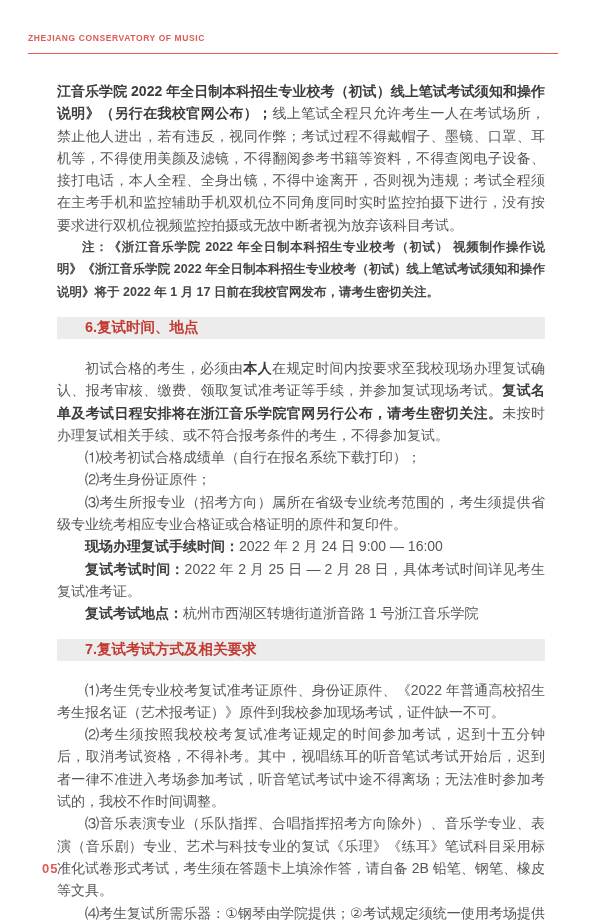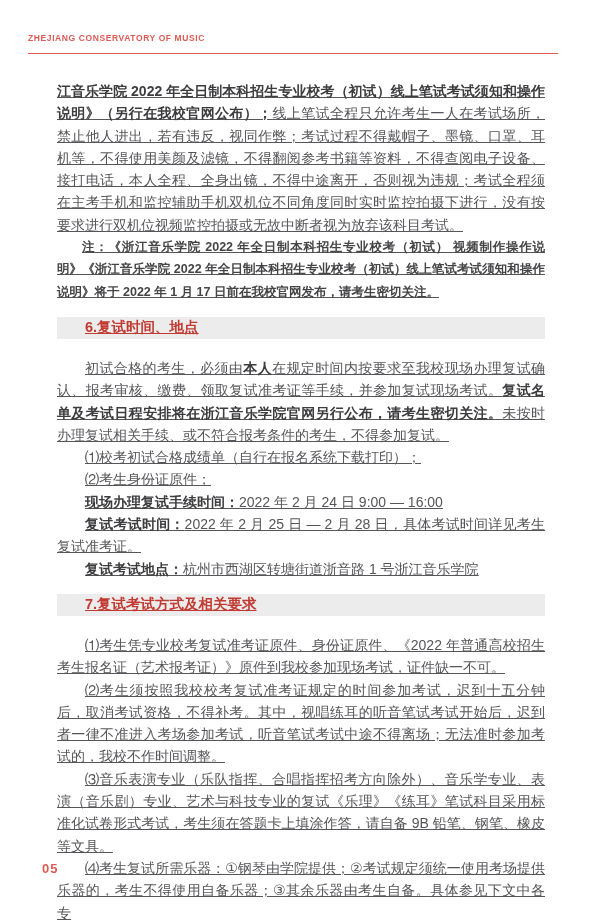--- a/index.html
+++ b/index.html
@@ -29,21 +29,21 @@
     font-weight:bold;
     letter-spacing:0.6px;
   }
   .doc{
     margin:26px 55px 0 57px;
     font-size:14px;
     line-height:22.3px;
     text-align:justify;
     color:var(--body-gray);
   }
-  .para{margin:0;text-decoration:underline;}
+  .para{margin:0;}
   .para .b{font-weight:bold;color:var(--body-dark);}
   .para .r{font-weight:normal;color:var(--body-gray);}
   .para.indent{text-indent:2em;}
   .para.note{
     font-size:12.5px;
     line-height:22.3px;
   }
   .para.note .b{color:#454547;}
   h2.para.heading{
     background:var(--bar-bg);
@@ -75,25 +75,26 @@
   <span class="logo-text">ZHEJIANG CONSERVATORY OF MUSIC</span>
 </header>
 
 <main class="doc">
     <p class="para body"><span class="b">江音乐学院 2022 年全日制本科招生专业校考（初试）线上笔试考试须知和操作说明》（另行在我校官网公布）；</span><span class="r">线上笔试全程只允许考生一人在考试场所，禁止他人进出，若有违反，视同作弊；考试过程不得戴帽子、墨镜、口罩、耳机等，不得使用美颜及滤镜，不得翻阅参考书籍等资料，不得查阅电子设备、接打电话，本人全程、全身出镜，不得中途离开，否则视为违规；考试全程须在主考手机和监控辅助手机双机位不同角度同时实时监控拍摄下进行，没有按要求进行双机位视频监控拍摄或无故中断者视为放弃该科目考试。</span></p>
     <p class="para note indent"><span class="b">注：《浙江音乐学院 2022 年全日制本科招生专业校考（初试） 视频制作操作说明》《浙江音乐学院 2022 年全日制本科招生专业校考（初试）线上笔试考试须知和操作说明》将于 2022 年 1 月 17 日前在我校官网发布，请考生密切关注。</span></p>
     <h2 class="para heading"><span class="b">6.复试时间、地点</span></h2>
     <p class="para body indent"><span class="r">初试合格的考生，必须由</span><span class="b">本人</span><span class="r">在规定时间内按要求至我校现场办理复试确认、报考审核、缴费、领取复试准考证等手续，并参加复试现场考试。</span><span class="b">复试名单及考试日程安排将在浙江音乐学院官网另行公布，请考生密切关注。</span><span class="r">未按时办理复试相关手续、或不符合报考条件的考生，不得参加复试。</span></p>
     <p class="para body indent"><span class="r">⑴校考初试合格成绩单（自行在报名系统下载打印）；</span></p>
     <p class="para body indent"><span class="r">⑵考生身份证原件；</span></p>
+    <p class="para body indent"><span class="r">⑶考生所报专业（招考方向）属所在省级专业统考范围的，考生须提供省级专业统考相应专业合格证或合格证明的原件和复印件。</span></p>
     <p class="para body indent"><span class="b">现场办理复试手续时间：</span><span class="r">2022 年 2 月 24 日 9:00 — 16:00</span></p>
     <p class="para body indent"><span class="b">复试考试时间：</span><span class="r">2022 年 2 月 25 日 — 2 月 28 日，具体考试时间详见考生复试准考证。</span></p>
     <p class="para body indent"><span class="b">复试考试地点：</span><span class="r">杭州市西湖区转塘街道浙音路 1 号浙江音乐学院</span></p>
     <h2 class="para heading"><span class="b">7.复试考试方式及相关要求</span></h2>
     <p class="para body indent"><span class="r">⑴考生凭专业校考复试准考证原件、身份证原件、《2022 年普通高校招生考生报名证（艺术报考证）》原件到我校参加现场考试，证件缺一不可。</span></p>
     <p class="para body indent"><span class="r">⑵考生须按照我校校考复试准考证规定的时间参加考试，迟到十五分钟后，取消考试资格，不得补考。其中，视唱练耳的听音笔试考试开始后，迟到者一律不准进入考场参加考试，听音笔试考试中途不得离场；无法准时参加考试的，我校不作时间调整。</span></p>
-    <p class="para body indent"><span class="r">⑶音乐表演专业（乐队指挥、合唱指挥招考方向除外）、音乐学专业、表演（音乐剧）专业、艺术与科技专业的复试《乐理》《练耳》笔试科目采用标准化试卷形式考试，考生须在答题卡上填涂作答，请自备 9B 铅笔、钢笔、橡皮等文具。</span></p>
+    <p class="para body indent"><span class="r">⑶音乐表演专业（乐队指挥、合唱指挥招考方向除外）、音乐学专业、表演（音乐剧）专业、艺术与科技专业的复试《乐理》《练耳》笔试科目采用标准化试卷形式考试，考生须在答题卡上填涂作答，请自备 2B 铅笔、钢笔、橡皮等文具。</span></p>
     <p class="para body indent"><span class="r">⑷考生复试所需乐器：①钢琴由学院提供；②考试规定须统一使用考场提供乐器的，考生不得使用自备乐器；③其余乐器由考生自备。具体参见下文中各专</span></p>
   </main>
 
 <footer class="page-footer">
   <span class="page-number">05</span>
 </footer>
 
 </body></html>

